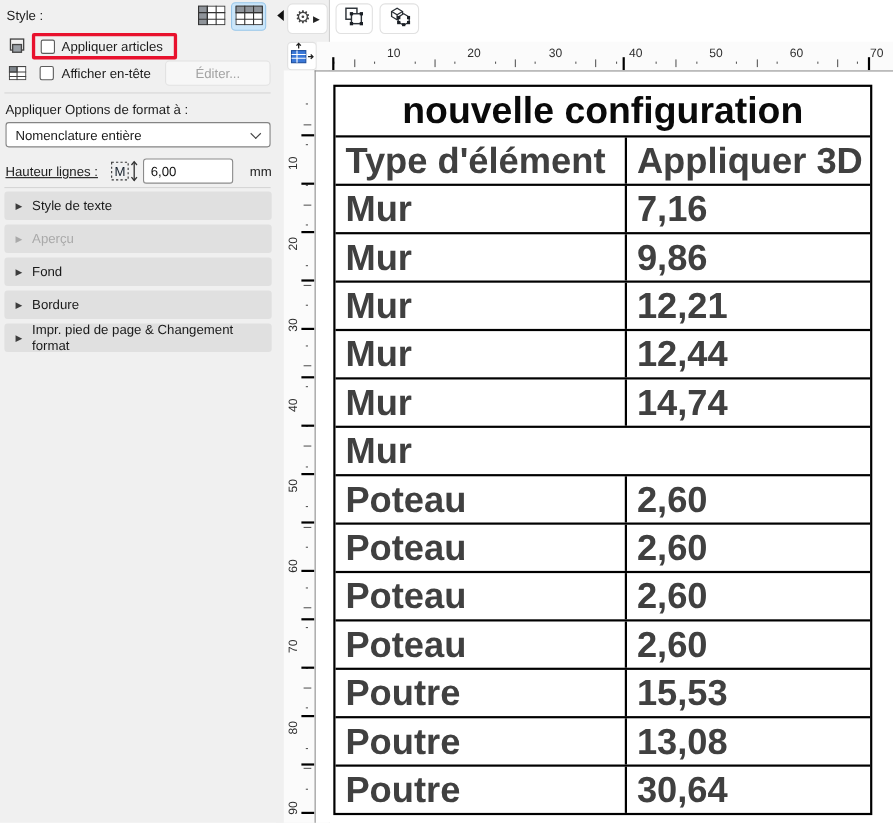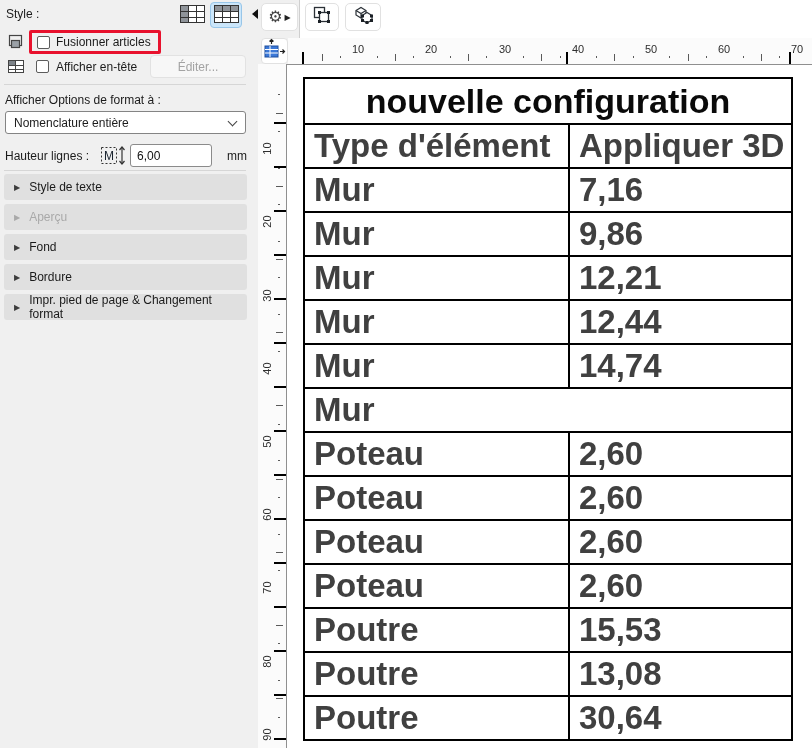--- a/index.html
+++ b/index.html
@@ -110,47 +110,47 @@
 
   <span class="abs" style="left:8px; top:34px;">
     <svg width="16" height="16" viewBox="0 0 16 16">
       <rect x="1.5" y="1.5" width="12" height="10" fill="none" stroke="#444" stroke-width="1.2"></rect>
       <rect x="3.5" y="6.5" width="8" height="7" fill="#9aa0a6" stroke="#444" stroke-width="1.2"></rect>
     </svg>
   </span>
 
   <div id="red-box">
     <span class="checkbox"></span>
-    <span>Fusionner articles</span>
+    <span>Appliquer articles</span>
   </div>
 
   <span class="abs" style="left:8px; top:59px;">
     <svg width="16" height="14" viewBox="0 0 16 14">
       <rect x="0.5" y="1.5" width="15" height="12" fill="#fff" stroke="#444"></rect>
       <rect x="0.5" y="1.5" width="7" height="5" fill="#7e848a" stroke="#444"></rect>
       <line x1="0" y1="6.5" x2="16" y2="6.5" stroke="#444"></line>
       <line x1="7.5" y1="1" x2="7.5" y2="14" stroke="#444"></line>
       <line x1="0" y1="10.5" x2="16" y2="10.5" stroke="#444"></line>
     </svg>
   </span>
   <span class="checkbox abs" style="left:36px; top:60px;"></span>
   <span class="abs" style="left:56px; top:60px;">Afficher en-tête</span>
 
   <div id="edit-btn">Éditer...</div>
 
   <div class="divider" style="top:84px;"></div>
 
-  <div class="abs" style="left:5px; top:93px;">Afficher Options de format à :</div>
+  <div class="abs" style="left:5px; top:93px;">Appliquer Options de format à :</div>
 
   <div id="dropdown">
     <span>Nomenclature entière</span>
     <span class="chev"></span>
   </div>
 
-  <div class="abs" style="left:5px; top:149px;">Hauteur lignes :</div>
+  <div class="abs" style="left:5px; top:149px;text-decoration:underline;">Hauteur lignes :</div>
 
   <span class="m-icon">
     <svg width="30" height="21" viewBox="0 0 30 21">
       <rect x="1.5" y="2.5" width="15" height="16" fill="none" stroke="#333" stroke-width="1" stroke-dasharray="2 2"></rect>
       <text x="4" y="15" font-size="12" font-family="Liberation Sans, sans-serif" fill="#16202c">M</text>
       <line x1="22" y1="2" x2="22" y2="19" stroke="#333" stroke-width="1.2"></line>
       <path d="M19.5 5 L22 2 L24.5 5" fill="none" stroke="#333" stroke-width="1.2"></path>
       <path d="M19.5 16 L22 19 L24.5 16" fill="none" stroke="#333" stroke-width="1.2"></path>
     </svg>
   </span>

